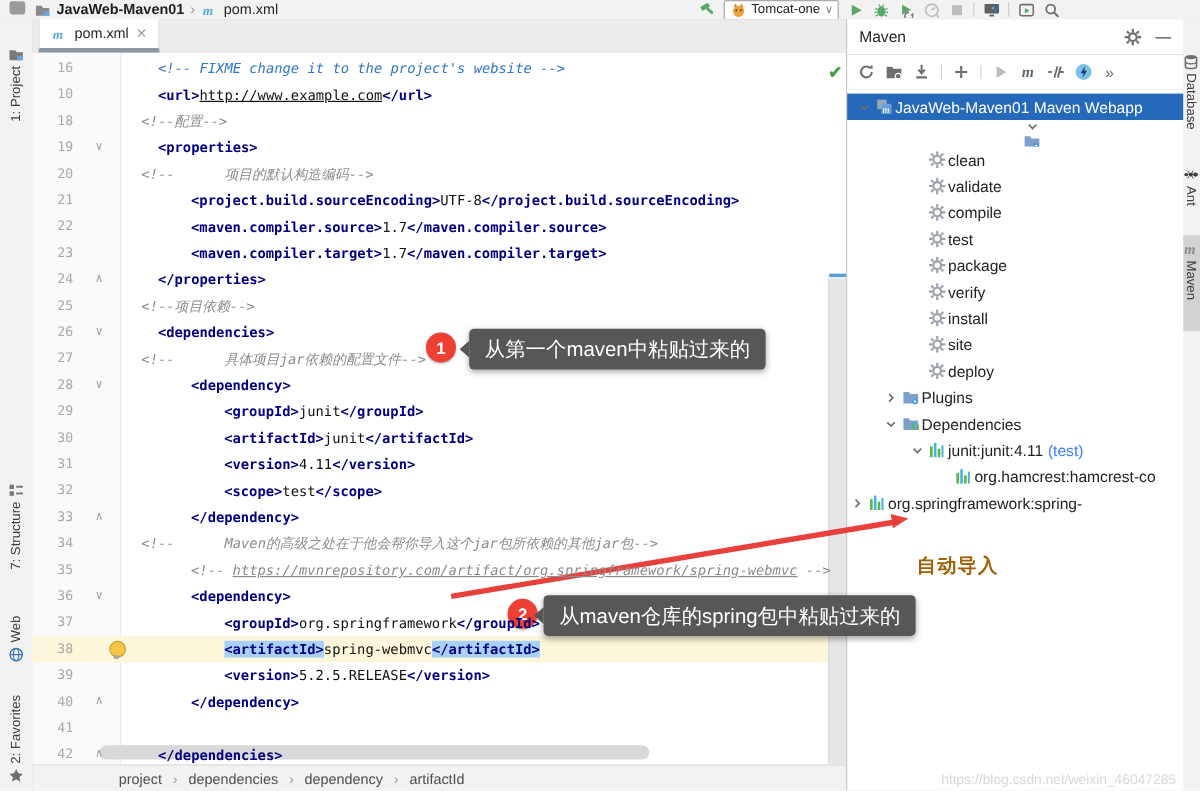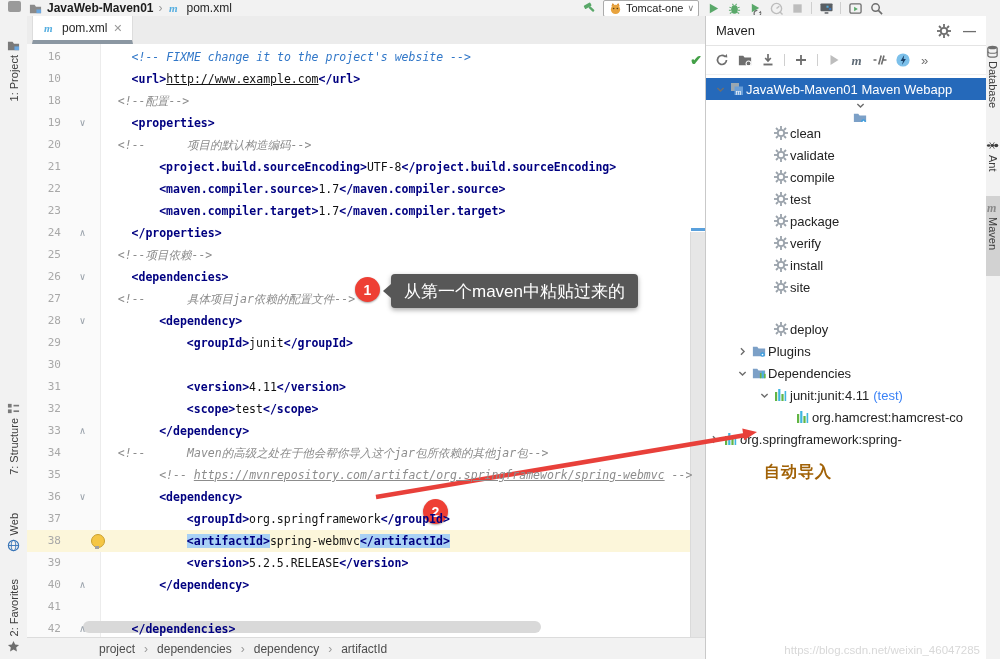--- a/index.html
+++ b/index.html
@@ -284,21 +284,21 @@
         <div class="line-row"><div class="ln">20</div><div class="fold"></div><div class="code" style="padding-left: 13.8px;"><span class="tk-c">&lt;!--      项目的默认构造编码--&gt;</span></div></div>
         <div class="line-row"><div class="ln">21</div><div class="fold"></div><div class="code" style="padding-left: 55.2px;"><span class="tk-g">&lt;project.build.sourceEncoding&gt;</span><span class="tk-t">UTF-8</span><span class="tk-g">&lt;/project.build.sourceEncoding&gt;</span></div></div>
         <div class="line-row"><div class="ln">22</div><div class="fold"></div><div class="code" style="padding-left: 55.2px;"><span class="tk-g">&lt;maven.compiler.source&gt;</span><span class="tk-t">1.7</span><span class="tk-g">&lt;/maven.compiler.source&gt;</span></div></div>
         <div class="line-row"><div class="ln">23</div><div class="fold"></div><div class="code" style="padding-left: 55.2px;"><span class="tk-g">&lt;maven.compiler.target&gt;</span><span class="tk-t">1.7</span><span class="tk-g">&lt;/maven.compiler.target&gt;</span></div></div>
         <div class="line-row"><div class="ln">24</div><div class="fold">∧</div><div class="code" style="padding-left: 27.6px;"><span class="tk-g">&lt;/properties&gt;</span></div></div>
         <div class="line-row"><div class="ln">25</div><div class="fold"></div><div class="code" style="padding-left: 13.8px;"><span class="tk-c">&lt;!--项目依赖--&gt;</span></div></div>
         <div class="line-row"><div class="ln">26</div><div class="fold">∨</div><div class="code" style="padding-left: 27.6px;"><span class="tk-g">&lt;dependencies&gt;</span></div></div>
         <div class="line-row"><div class="ln">27</div><div class="fold"></div><div class="code" style="padding-left: 13.8px;"><span class="tk-c">&lt;!--      具体项目jar依赖的配置文件--&gt;</span></div></div>
         <div class="line-row"><div class="ln">28</div><div class="fold">∨</div><div class="code" style="padding-left: 55.2px;"><span class="tk-g">&lt;dependency&gt;</span></div></div>
         <div class="line-row"><div class="ln">29</div><div class="fold"></div><div class="code" style="padding-left: 82.8px;"><span class="tk-g">&lt;groupId&gt;</span><span class="tk-t">junit</span><span class="tk-g">&lt;/groupId&gt;</span></div></div>
-        <div class="line-row"><div class="ln">30</div><div class="fold"></div></div>
+        <div class="line-row"><div class="ln">30</div><div class="fold"></div><div class="code" style="padding-left: 82.8px;"><span class="tk-g">&lt;artifactId&gt;</span><span class="tk-t">junit</span><span class="tk-g">&lt;/artifactId&gt;</span></div></div>
         <div class="line-row"><div class="ln">31</div><div class="fold"></div><div class="code" style="padding-left: 82.8px;"><span class="tk-g">&lt;version&gt;</span><span class="tk-t">4.11</span><span class="tk-g">&lt;/version&gt;</span></div></div>
         <div class="line-row"><div class="ln">32</div><div class="fold"></div><div class="code" style="padding-left: 82.8px;"><span class="tk-g">&lt;scope&gt;</span><span class="tk-t">test</span><span class="tk-g">&lt;/scope&gt;</span></div></div>
         <div class="line-row"><div class="ln">33</div><div class="fold">∧</div><div class="code" style="padding-left: 55.2px;"><span class="tk-g">&lt;/dependency&gt;</span></div></div>
         <div class="line-row"><div class="ln">34</div><div class="fold"></div><div class="code" style="padding-left: 13.8px;"><span class="tk-c">&lt;!--      Maven的高级之处在于他会帮你导入这个jar包所依赖的其他jar包--&gt;</span></div></div>
         <div class="line-row"><div class="ln">35</div><div class="fold"></div><div class="code" style="padding-left: 55.2px;"><span class="tk-c">&lt;!-- </span><span class="tk-cu">https://mvnrepository.com/artifact/org.springframework/spring-webmvc</span><span class="tk-c"> --&gt;</span></div></div>
         <div class="line-row"><div class="ln">36</div><div class="fold">∨</div><div class="code" style="padding-left: 55.2px;"><span class="tk-g">&lt;dependency&gt;</span></div></div>
         <div class="line-row"><div class="ln">37</div><div class="fold"></div><div class="code" style="padding-left: 82.8px;"><span class="tk-g">&lt;groupId&gt;</span><span class="tk-t">org.springframework</span><span class="tk-g">&lt;/groupId&gt;</span></div></div>
         <div class="line-row hl"><div class="ln">38</div><div class="fold"></div><div class="bulb"></div><div class="code" style="padding-left: 82.8px;"><span class="tk-gs">&lt;artifactId&gt;</span><span class="tk-t">spring-webmvc</span><span class="tk-gs">&lt;/artifactId&gt;</span></div></div>
         <div class="line-row"><div class="ln">39</div><div class="fold"></div><div class="code" style="padding-left: 82.8px;"><span class="tk-g">&lt;version&gt;</span><span class="tk-t">5.2.5.RELEASE</span><span class="tk-g">&lt;/version&gt;</span></div></div>
         <div class="line-row"><div class="ln">40</div><div class="fold">∧</div><div class="code" style="padding-left: 55.2px;"><span class="tk-g">&lt;/dependency&gt;</span></div></div>
@@ -568,21 +568,21 @@
                 <line x1="2" y1="2" x2="4" y2="4"></line>
                 <line x1="10" y1="10" x2="12" y2="12"></line>
                 <line x1="2" y1="12" x2="4" y2="10"></line>
                 <line x1="10" y1="4" x2="12" y2="2"></line>
               </g>
               <circle cx="7" cy="7" r="3.2" fill="none" stroke="#9aa2ab" stroke-width="1.8"></circle>
             </svg>
           </span>
           <span>site</span>
         </div>
-        <div class="trow" style="padding-left: 50px; margin-top: 20px;">
+        <div class="trow" style="padding-left: 50px;">
           <span class="arr"></span>
           <span class="tico">
             <svg viewBox="0 0 14 14">
               <g stroke="#9aa2ab" stroke-width="1.8">
                 <line x1="7" y1="0" x2="7" y2="3"></line>
                 <line x1="7" y1="11" x2="7" y2="14"></line>
                 <line x1="0" y1="7" x2="3" y2="7"></line>
                 <line x1="11" y1="7" x2="14" y2="7"></line>
                 <line x1="2" y1="2" x2="4" y2="4"></line>
                 <line x1="10" y1="10" x2="12" y2="12"></line>
@@ -675,14 +675,15 @@
     <div class="watermark">https://blog.csdn.net/weixin_46047285</div>
   </div>
 
   <svg class="overlay" viewBox="0 0 1000 659">
     <line x1="376" y1="497" x2="746" y2="435" stroke="#e8403a" stroke-width="4.5"></line>
     <polygon points="757,432 744.1,440.2 742.3,428.4" fill="#e8403a"></polygon>
   </svg>
   <div class="badge" id="badge1">1</div>
   <div class="tip" id="tip1">从第一个maven中粘贴过来的</div>
   <div class="badge" id="badge2">2</div>
+  <div class="tip" id="tip2">从maven仓库的spring包中粘贴过来的</div>
 
 </div>
 
 </body></html>

